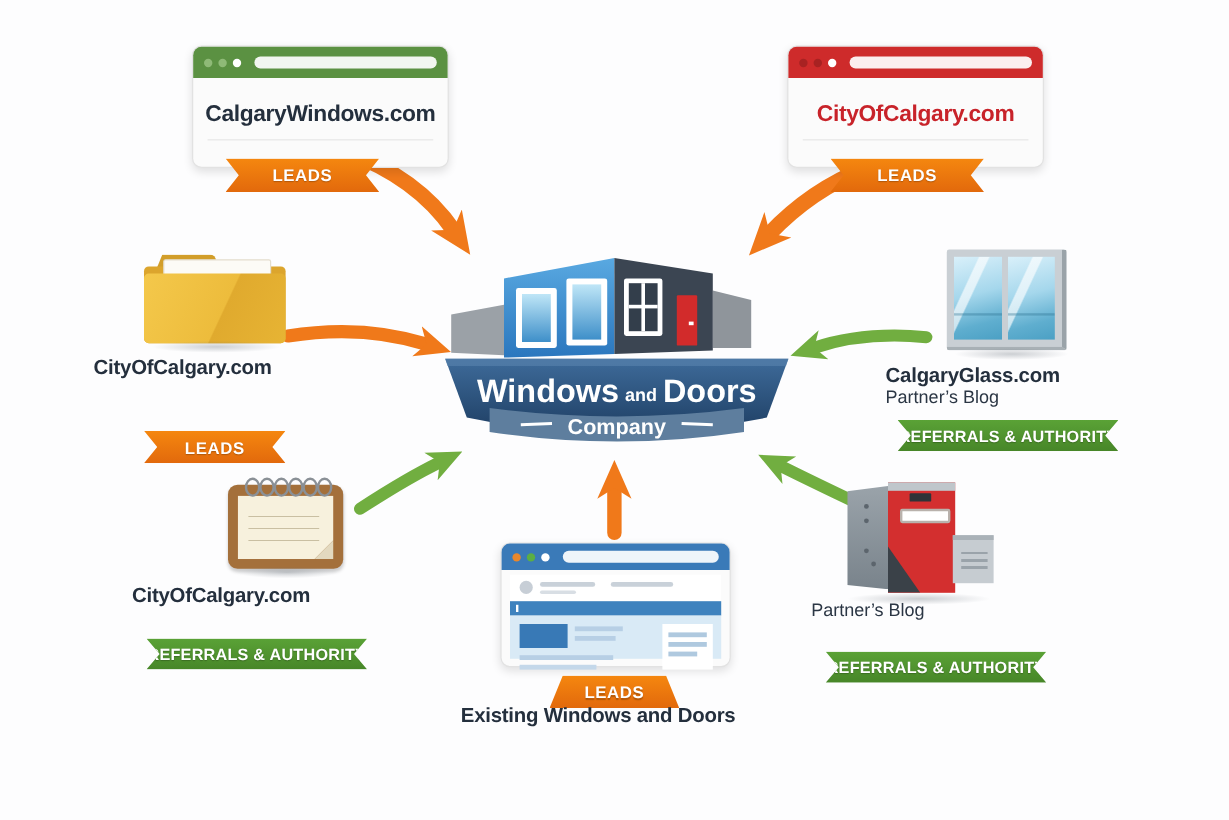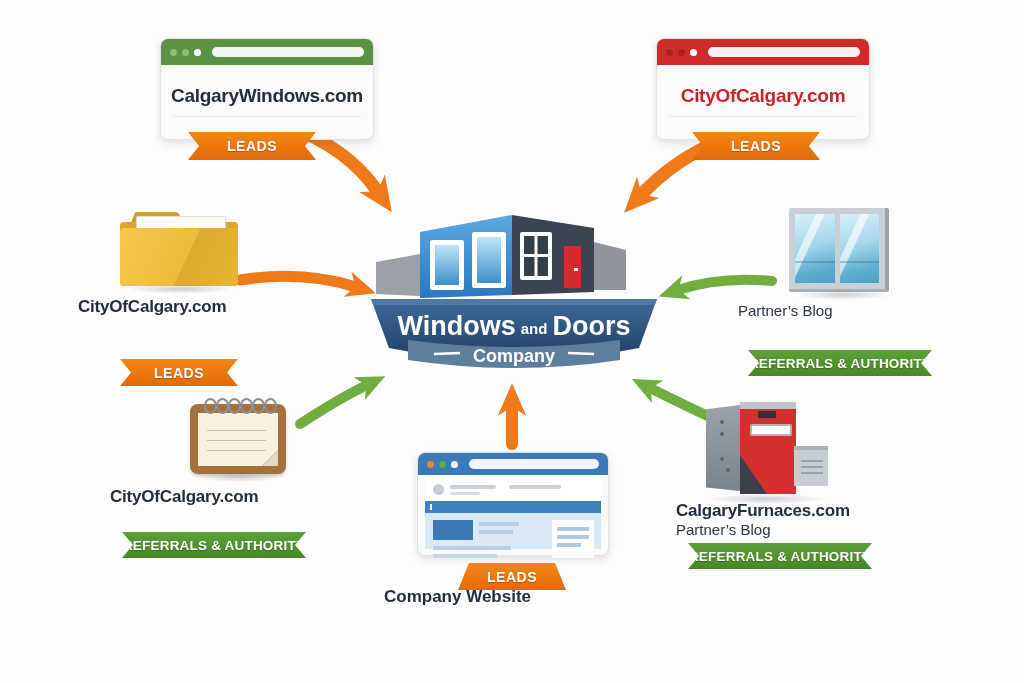--- a/index.html
+++ b/index.html
@@ -257,29 +257,30 @@
           <div class="m-c2"></div>
         <div class="m-c3"></div>
       </div>
     </div>
   </div>
 </div>
 <div class="ribbon orange trap leads" style="left:458px;top:551px;width:108px;height:27px;">
     <span>LEADS</span>
   </div>
 <div class="label" style="left:384px;top:586px;width:255px;">
-  <div class="l2b">Company Website</div>
+  <div class="l1">Existing Windows and Doors</div>
 </div>
 
 <div class="winicon" style="left:789px;top:208px;">
   <div class="pane"></div>
   <div class="pane"></div>
 </div>
 <div class="shadow-ell" style="left:795px;top:290px;width:96px;"></div>
 <div class="label" style="left:738px;top:302px;width:204px;">
+  <div class="l1">CalgaryGlass.com</div>
   <div class="l2n">Partner’s Blog</div>
 </div>
 <div class="ribbon green notch refs" style="left:748px;top:350px;width:184px;height:26px;">
     <span>REFERRALS &amp; AUTHORITY</span>
   </div>
 
 <div class="furnace" style="left:706px;top:402px;">
   <div class="fu-side"></div>
   <span class="fu-dot" style="left:14px;top:18px;"></span>
   <span class="fu-dot" style="left:14px;top:30px;"></span>
@@ -287,18 +288,17 @@
   <span class="fu-dot" style="left:20px;top:66px;"></span>
   <div class="fu-front"></div>
   <div class="fu-top"></div>
   <div class="fu-disp"></div>
   <div class="fu-slot"></div>
   <div class="fu-box"></div>
   <div class="fu-vent"></div>
 </div>
 <div class="shadow-ell" style="left:706px;top:494px;width:120px;"></div>
 <div class="label" style="left:676px;top:500px;width:204px;">
-  <div class="l1">CalgaryFurnaces.com</div>
   <div class="l2n">Partner’s Blog</div>
 </div>
 <div class="ribbon green notch refs" style="left:688px;top:543px;width:184px;height:26px;">
     <span>REFERRALS &amp; AUTHORITY</span>
   </div>
 
 </body></html>

